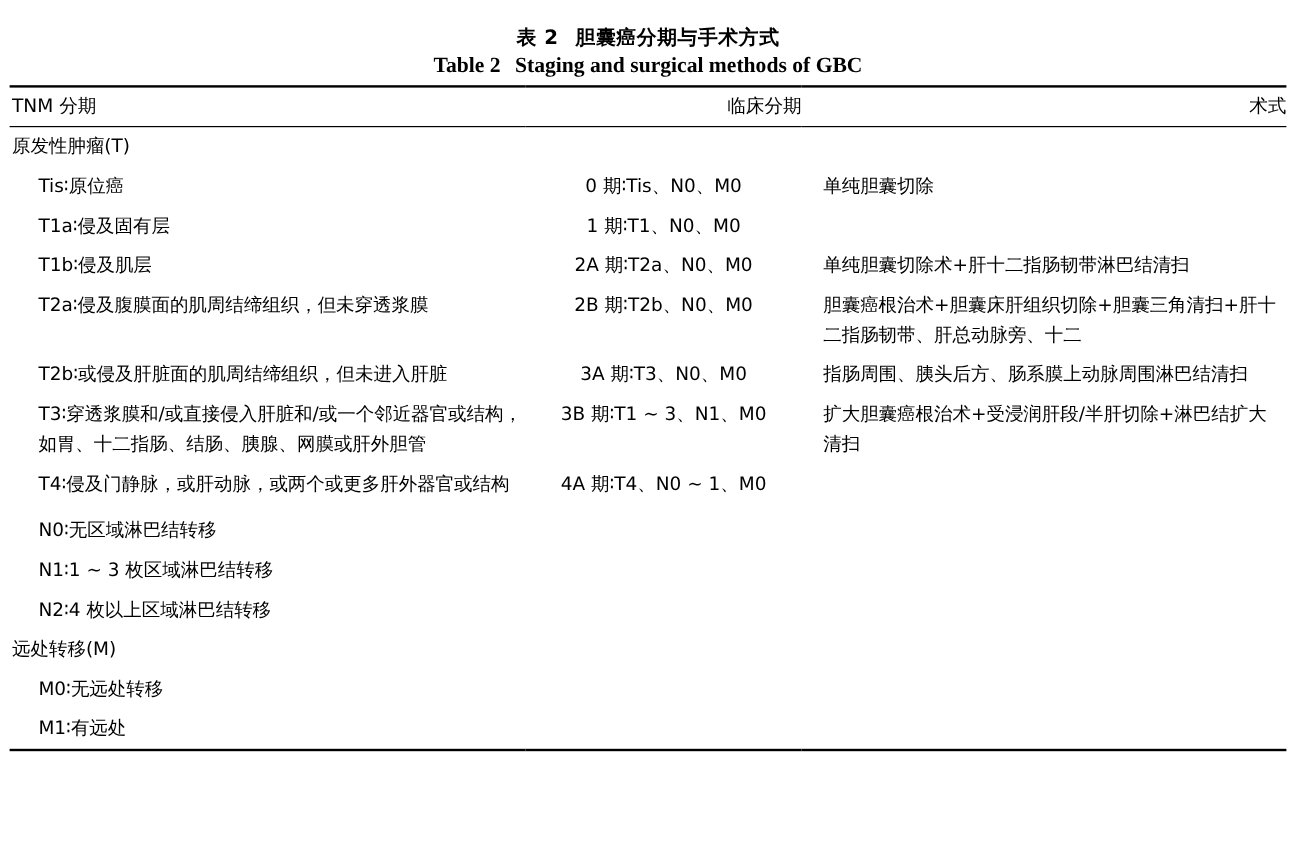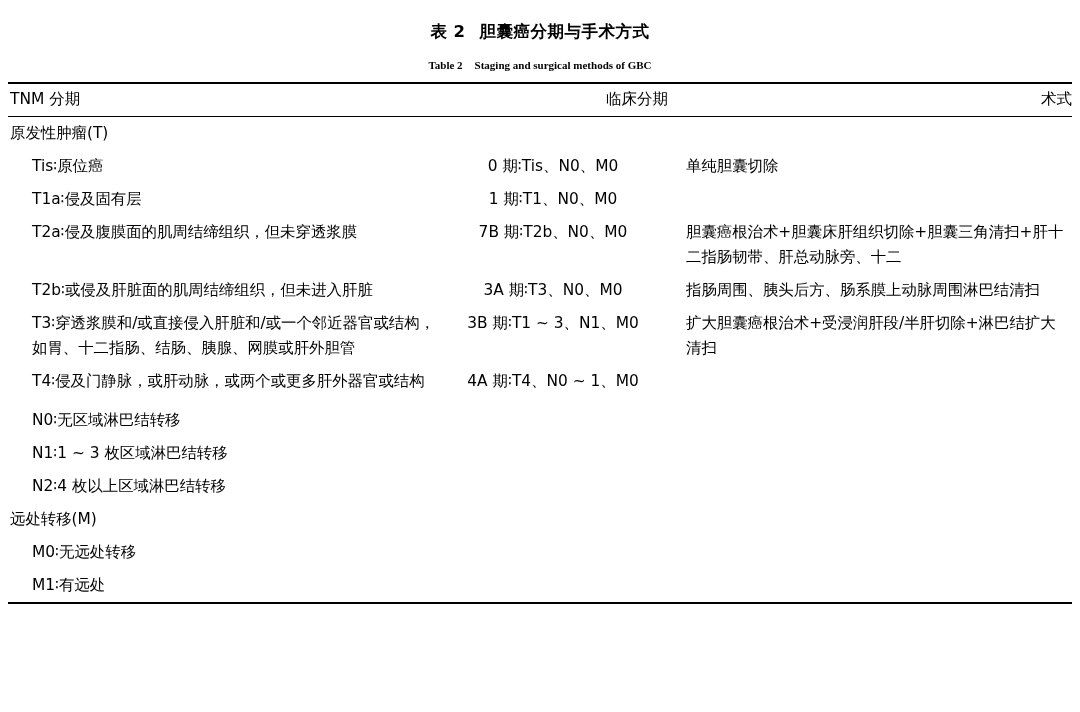--- a/index.html
+++ b/index.html
@@ -30,23 +30,23 @@
     margin-top: 21px;
     line-height: 22px;
   }
   .title-cn .tnum {
     margin-right: 14px;
   }
   .title-en {
     text-align: center;
     font-family: "Liberation Serif", "DejaVu Serif", serif;
     font-weight: bold;
-    font-size: 11px;
+    font-size: 18px;
     line-height: 22px;
-    margin-top: 11px;
+    margin-top: 0;
   }
   .title-en .tnum {
     margin-right: 12px;
   }
   table.tbl {
     width: 1064px;
     border-collapse: collapse;
     table-layout: fixed;
     margin-top: 6px;
     font-family: "DejaVu Sans", "Liberation Sans", sans-serif;
@@ -156,26 +156,33 @@
       </tr>
 
       <tr class="body-row">
         <td class="col1">
             <span class="indent">T1a∶侵及固有层</span>
           </td>
         <td class="col2">1 期∶T1、N0、M0</td>
         <td class="col3"></td>
       </tr>
 
+      <tr class="body-row">
+        <td class="col1">
+            <span class="indent">T1b∶侵及肌层</span>
+          </td>
+        <td class="col2">2A 期∶T2a、N0、M0</td>
+        <td class="col3">单纯胆囊切除术+肝十二指肠韧带淋巴结清扫</td>
+      </tr>
 
       <tr class="body-row">
         <td class="col1">
             <span class="indent">T2a∶侵及腹膜面的肌周结缔组织，但未穿透浆膜</span>
           </td>
-        <td class="col2">7B 期∶T2b、N0、M0</td>
+        <td class="col2">2B 期∶T2b、N0、M0</td>
         <td class="col3">胆囊癌根治术+胆囊床肝组织切除+胆囊三角清扫+肝十二指肠韧带、肝总动脉旁、十二</td>
       </tr>
 
       <tr class="body-row">
         <td class="col1">
             <span class="indent">T2b∶或侵及肝脏面的肌周结缔组织，但未进入肝脏</span>
           </td>
         <td class="col2">3A 期∶T3、N0、M0</td>
         <td class="col3">指肠周围、胰头后方、肠系膜上动脉周围淋巴结清扫</td>
       </tr>

